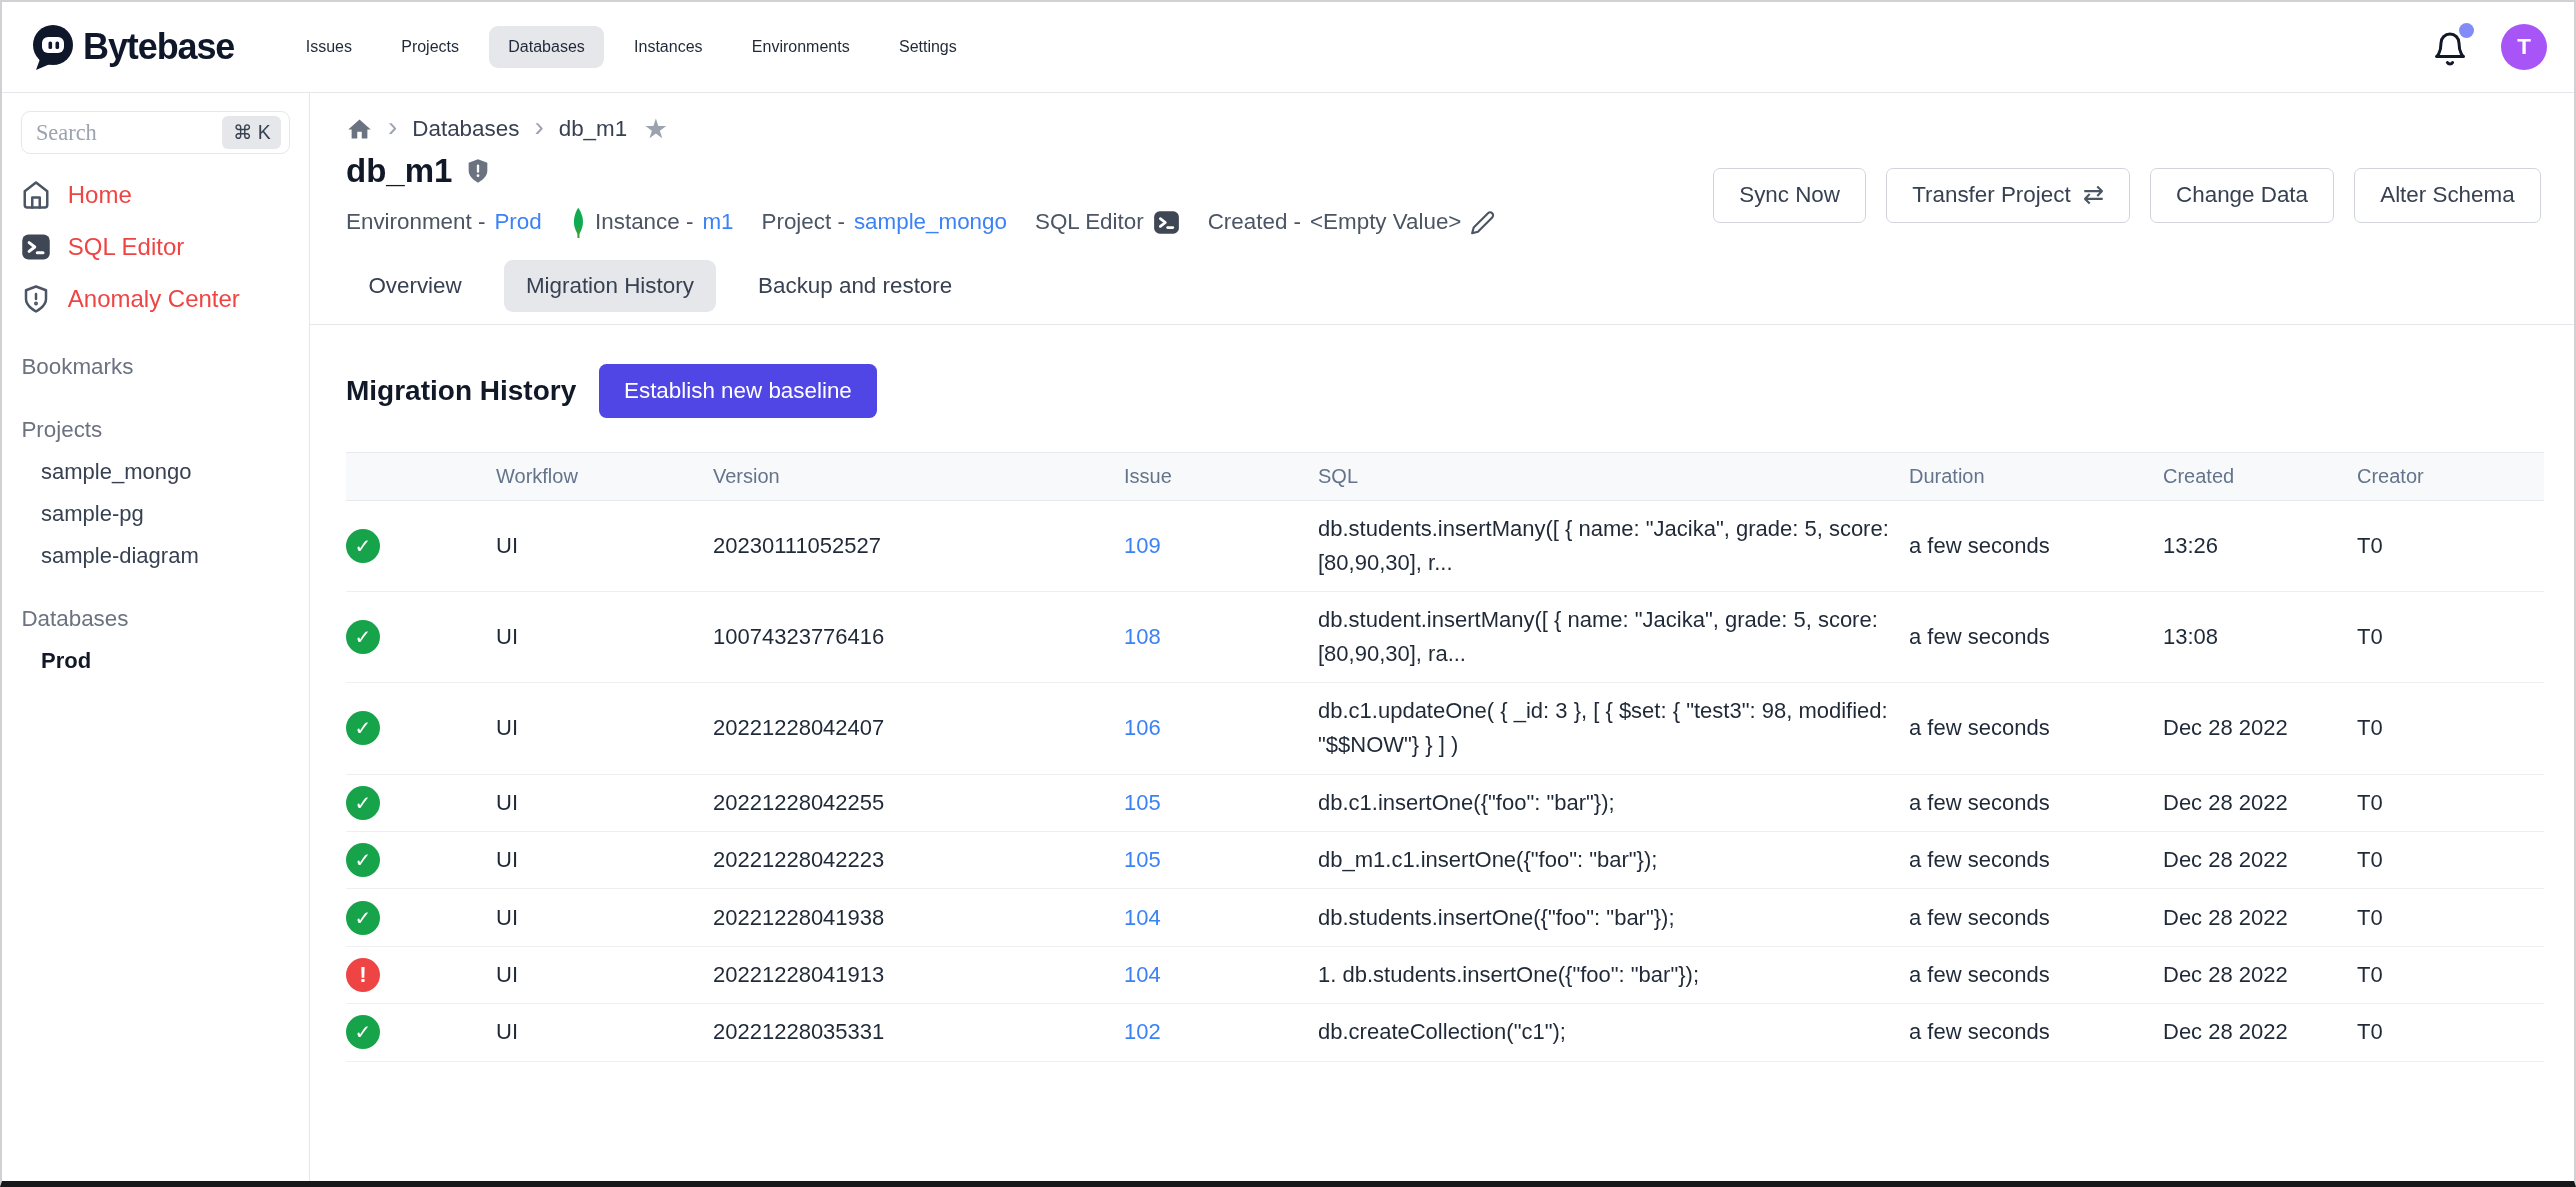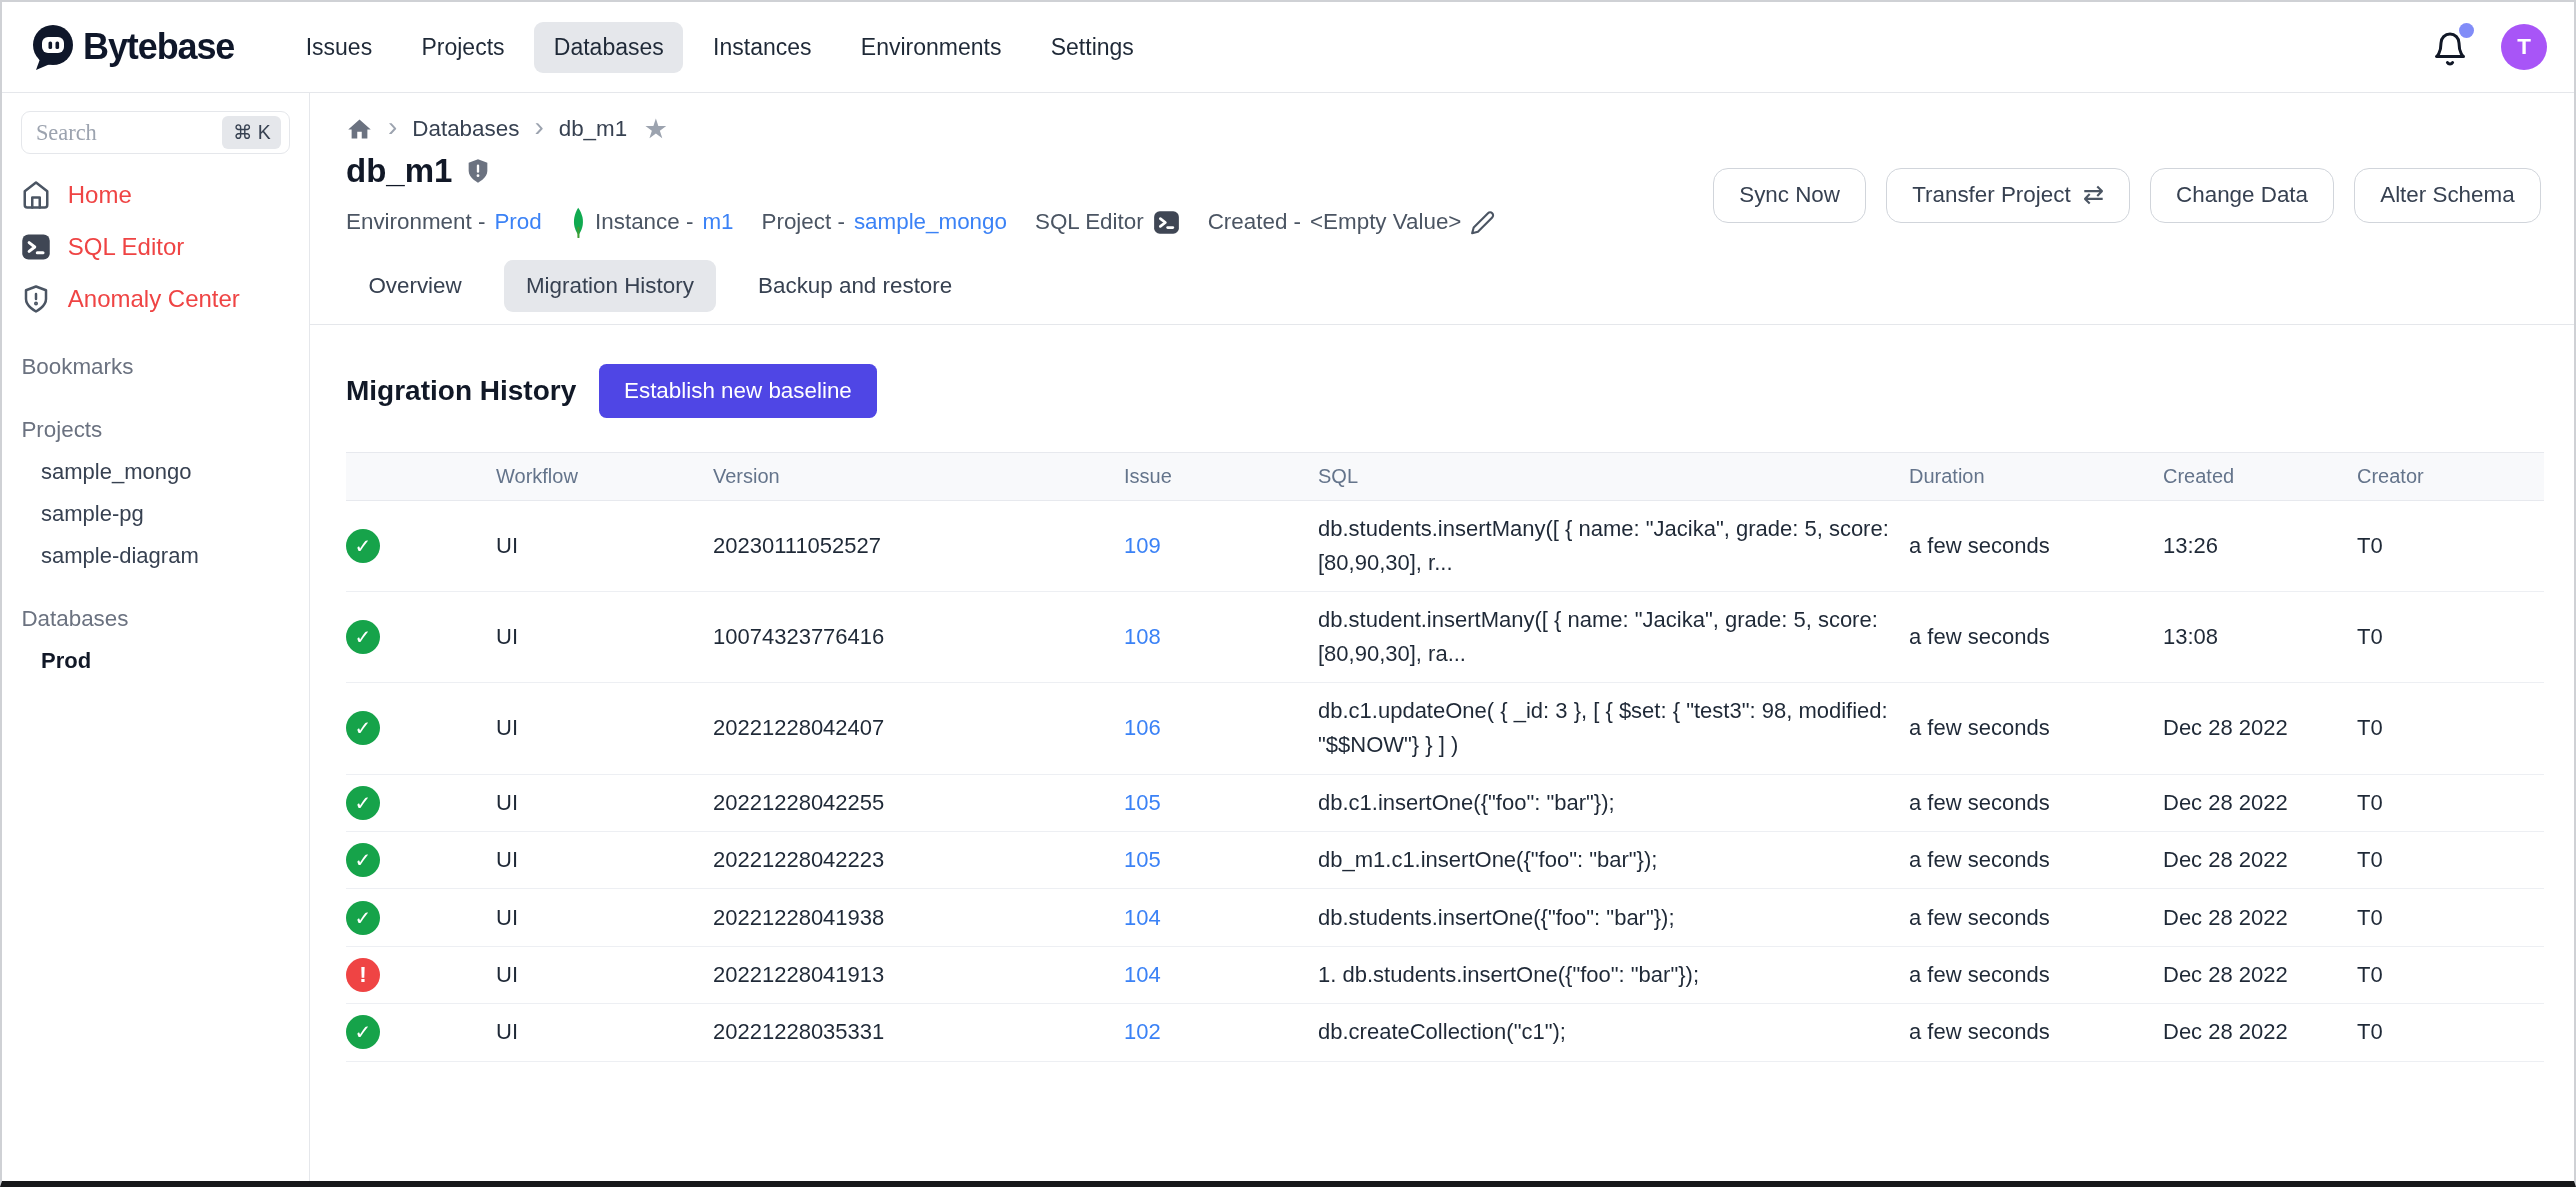--- a/index.html
+++ b/index.html
@@ -14,21 +14,21 @@
 
   
   .topbar {
     height: 91px; flex: 0 0 91px; display: flex; align-items: center;
     padding: 0 27px; border-bottom: 1.5px solid #e5e7eb; background: #fff;
   }
   .brand { display: flex; align-items: center; gap: 6px; cursor: pointer; }
   .brand-text { font-size: 36px; font-weight: 800; letter-spacing: -1.1px; color: #0f172a; }
   .topnav { display: flex; align-items: center; gap: 10.5px; margin-left: 52px; }
   .topnav a {
-    font-size: 23px; color: #1f2937; text-decoration: none;
+    font-size: 16px; color: #1f2937; text-decoration: none;
     padding: 12px 19.4px; border-radius: 9px; white-space: nowrap;
   }
   .topnav a.active { background: #e5e7eb; }
   .topbar-right { margin-left: auto; display: flex; align-items: center; gap: 33px; }
   .bell-wrap { position: relative; width: 36px; height: 39px; cursor: pointer; }
   .bell-dot { position: absolute; top: -4.5px; right: -6px; width: 15px; height: 15px; border-radius: 50%; background: #818cf8; }
   .avatar {
     width: 46px; height: 46px; border-radius: 50%; background: #a855f7;
     color: #fff; font-size: 22.4px; font-weight: 700; display: flex; align-items: center; justify-content: center; cursor: pointer;
   }
@@ -72,21 +72,21 @@
   .breadcrumb .star { font-size: 27px; color: #9ca3af; cursor: pointer; margin-left: 1.5px; }
 
   .head-flex { display: flex; justify-content: space-between; align-items: center; margin-top: 6px; }
   .title-row { display: flex; align-items: center; gap: 12px; }
   .page-title { font-size: 33px; font-weight: 700; color: #111827; }
   .meta-row { display: flex; align-items: center; gap: 28px; margin-top: 16.4px; flex-wrap: nowrap; }
   .meta-item { display: flex; align-items: center; gap: 9px; font-size: 22.4px; color: #4b5563; white-space: nowrap; }
   .meta-item a { color: #3b82f6; text-decoration: none; }
   .actions { display: flex; align-items: center; gap: 19.4px; }
   .btn {
-    height: 55px; padding: 0 25.4px; background: #fff; border: 1.5px solid #d1d5db; border-radius: 15px;
+    height: 55px; padding: 0 25.4px; background: #fff; border: 1.5px solid #d1d5db; border-radius: 7px;
     font-size: 22.4px; color: #374151; font-family: inherit; display: flex; align-items: center; gap: 12px; cursor: pointer; white-space: nowrap;
   }
   .swap-glyph { font-size: 25.4px; color: #4b5563; line-height: 1; }
 
   
   .tabs-row { padding: 22.4px 0 12px 36px; border-bottom: 1.5px solid #e5e7eb; display: flex; gap: 19.4px; }
   .tab {
     font-size: 22.4px; color: #374151; padding: 12.7px 22.4px; border-radius: 9px; cursor: pointer; white-space: nowrap;
     background: transparent; border: none; font-family: inherit;
   }

